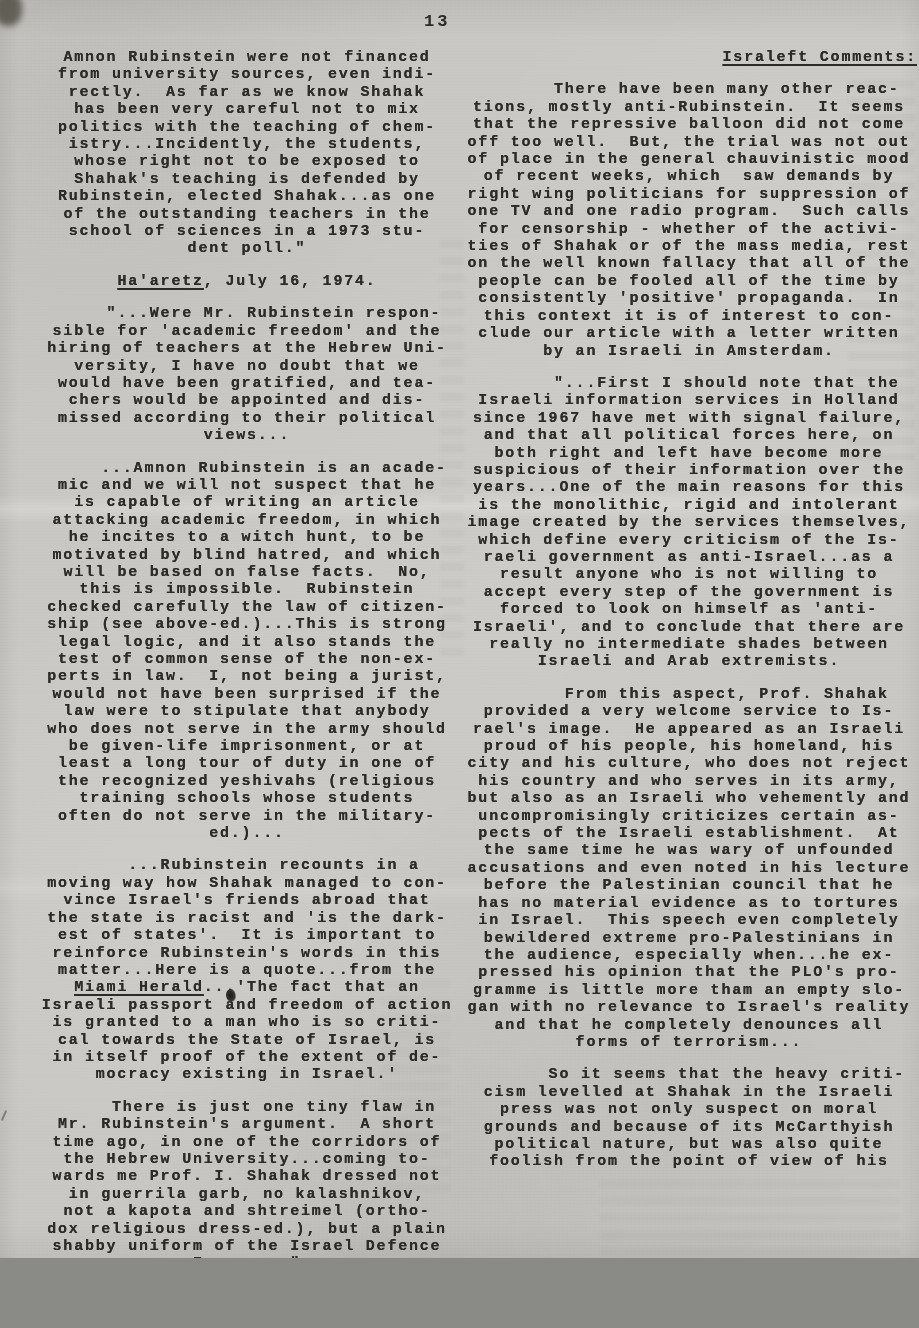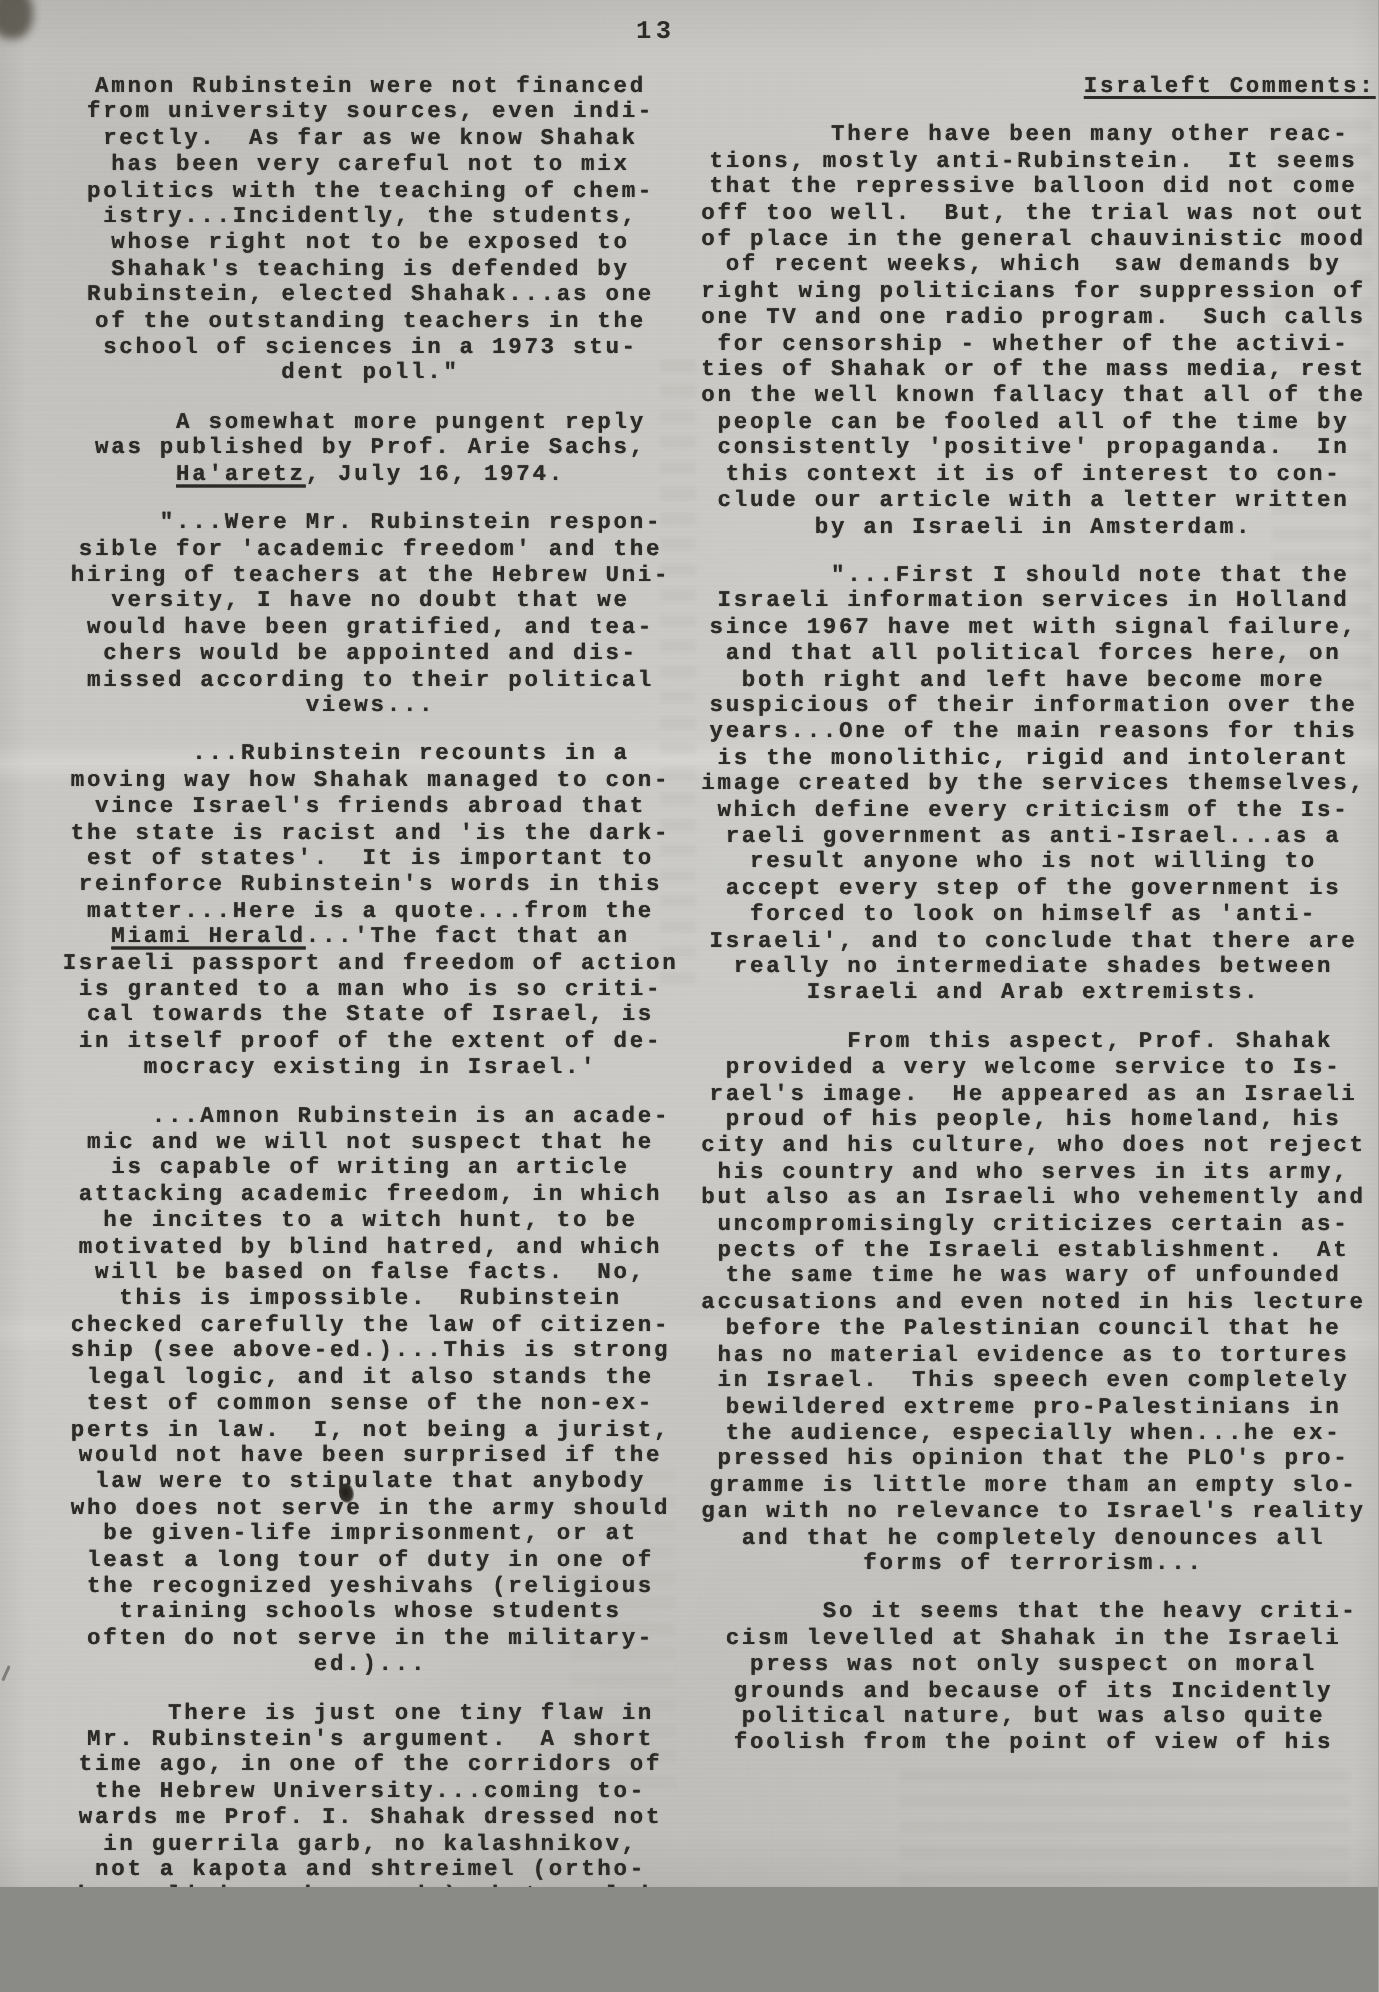--- a/index.html
+++ b/index.html
@@ -150,44 +150,29 @@
 rectly.  As far as we know Shahak
 has been very careful not to mix
 politics with the teaching of chem-
 istry...Incidently, the students,
 whose right not to be exposed to
 Shahak's teaching is defended by
 Rubinstein, elected Shahak...as one
 of the outstanding teachers in the
 school of sciences in a 1973 stu-
 dent poll."</p>
-    <p class="para"><span>     A somewhat more pungent reply
-was published by Prof. Arie Sachs,
-</span><span class="u">Ha'aretz</span><span>, July 16, 1974.</span></p>
+    <p class="para"><span class="u">Ha'aretz</span><span>, July 16, 1974.</span></p>
     <p class="para">     "...Were Mr. Rubinstein respon-
 sible for 'academic freedom' and the
 hiring of teachers at the Hebrew Uni-
 versity, I have no doubt that we
 would have been gratified, and tea-
 chers would be appointed and dis-
 missed according to their political
 views...</p>
-    <p class="para"><span>     ...Rubinstein recounts in a
-moving way how Shahak managed to con-
-vince Israel's friends abroad that
-the state is racist and 'is the dark-
-est of states'.  It is important to
-reinforce Rubinstein's words in this
-matter...Here is a quote...from the
-</span><span class="u">Miami Herald</span><span>...'The fact that an
-Israeli passport and freedom of action
-is granted to a man who is so criti-
-cal towards the State of Israel, is
-in itself proof of the extent of de-
-mocracy existing in Israel.'</span></p>
     <p class="para">     ...Amnon Rubinstein is an acade-
 mic and we will not suspect that he
 is capable of writing an article
 attacking academic freedom, in which
 he incites to a witch hunt, to be
 motivated by blind hatred, and which
 will be based on false facts.  No,
 this is impossible.  Rubinstein
 checked carefully the law of citizen-
 ship (see above-ed.)...This is strong
@@ -196,20 +181,33 @@
 perts in law.  I, not being a jurist,
 would not have been surprised if the
 law were to stipulate that anybody
 who does not serve in the army should
 be given-life imprisonment, or at
 least a long tour of duty in one of
 the recognized yeshivahs (religious
 training schools whose students
 often do not serve in the military-
 ed.)...</p>
+    <p class="para"><span>     ...Rubinstein recounts in a
+moving way how Shahak managed to con-
+vince Israel's friends abroad that
+the state is racist and 'is the dark-
+est of states'.  It is important to
+reinforce Rubinstein's words in this
+matter...Here is a quote...from the
+</span><span class="u">Miami Herald</span><span>...'The fact that an
+Israeli passport and freedom of action
+is granted to a man who is so criti-
+cal towards the State of Israel, is
+in itself proof of the extent of de-
+mocracy existing in Israel.'</span></p>
     <p class="para">     There is just one tiny flaw in
 Mr. Rubinstein's argument.  A short
 time ago, in one of the corridors of
 the Hebrew University...coming to-
 wards me Prof. I. Shahak dressed not
 in guerrila garb, no kalashnikov,
 not a kapota and shtreimel (ortho-
 dox religious dress-ed.), but a plain
 shabby uniform of the Israel Defence
 Forces..."</p>
@@ -267,19 +265,19 @@
 bewildered extreme pro-Palestinians in
 the audience, especially when...he ex-
 pressed his opinion that the PLO's pro-
 gramme is little more tham an empty slo-
 gan with no relevance to Israel's reality
 and that he completely denounces all
 forms of terrorism...</p>
     <p class="para">       So it seems that the heavy criti-
 cism levelled at Shahak in the Israeli
 press was not only suspect on moral
-grounds and because of its Incidently
+grounds and because of its McCarthyish
 political nature, but was also quite
 foolish from the point of view of his</p>
   </div>
 
   <div class="ink-blot"></div>
 </div>
 
 </body></html>

